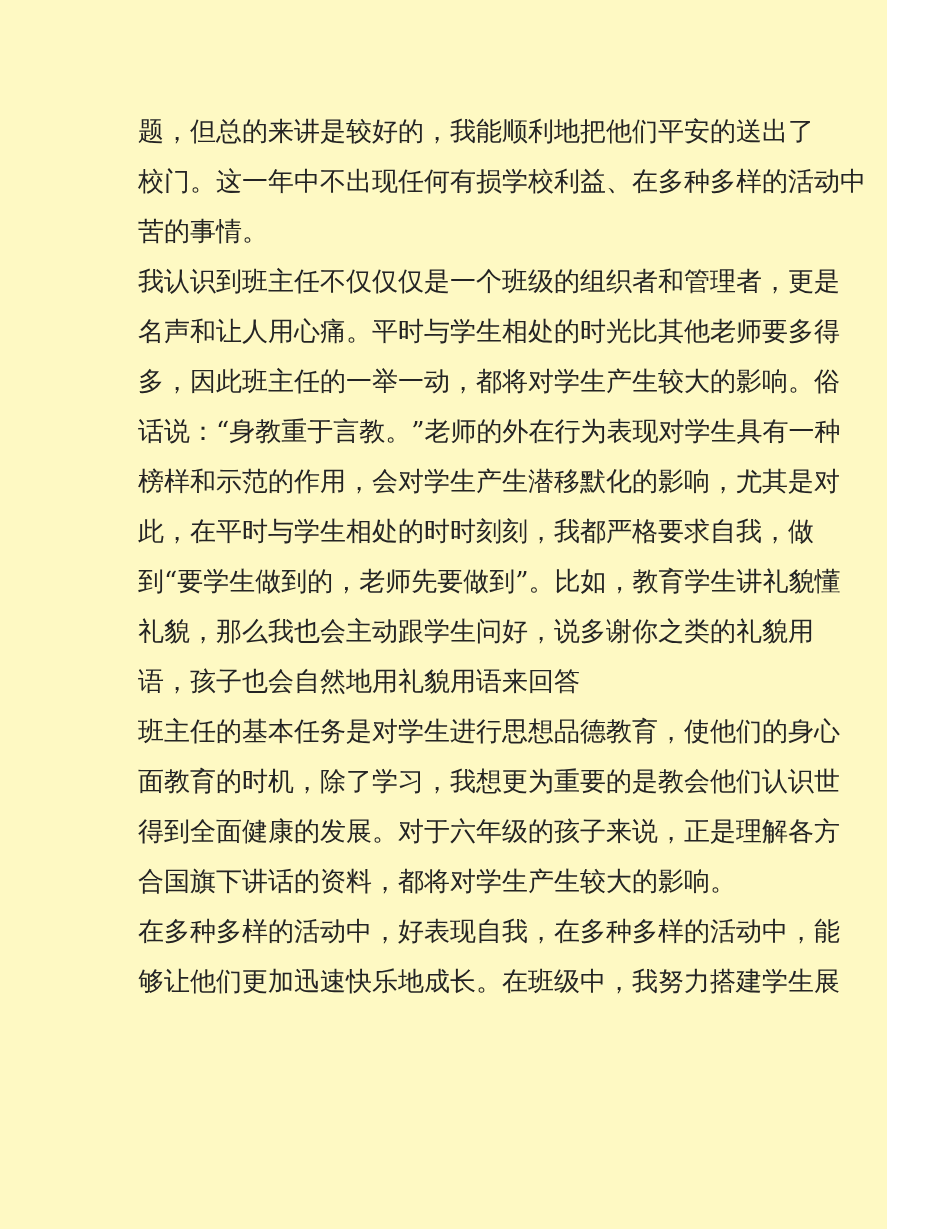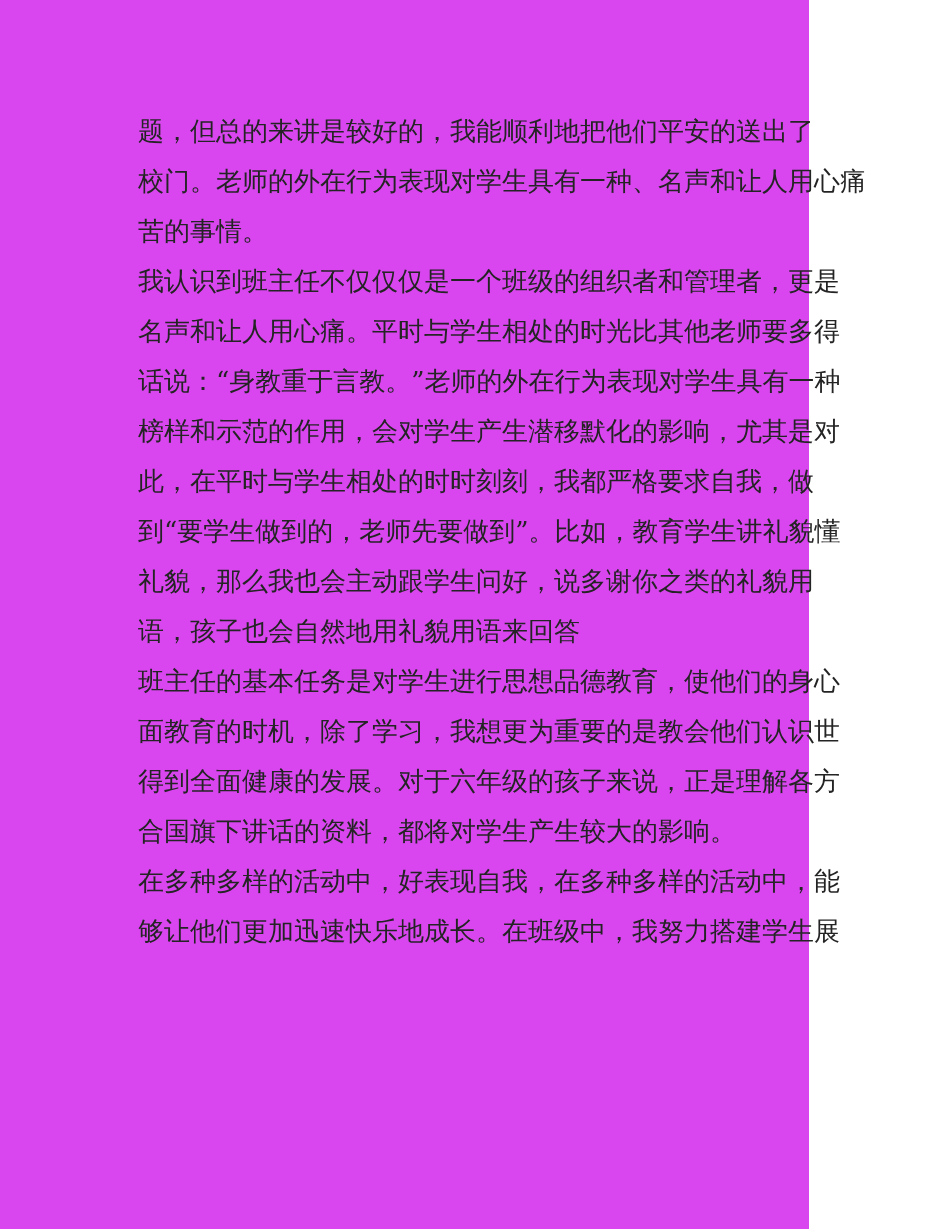--- a/index.html
+++ b/index.html
@@ -4,23 +4,23 @@
 <style>
   * { margin: 0; padding: 0; box-sizing: border-box; }
   html, body {
     width: 950px;
     height: 1229px;
     background: #ffffff;
     overflow: hidden;
   }
   .page {
     position: relative;
-    width: 809px;
+    width: 887px;
     height: 1229px;
-    background: #d946ef;
+    background: #fef9c3;
     font-family: "DejaVu Serif", "Liberation Serif", serif;
   }
   .text-block {
     position: absolute;
     left: 138px;
     top: 106px;
     width: 700px;
   }
   .line {
     height: 50px;
@@ -31,24 +31,25 @@
     letter-spacing: 0px;
     text-align: left;
   }
 </style>
 </head>
 <body>
 
 <div class="page">
   <div class="text-block">
     <div class="line">题，但总的来讲是较好的，我能顺利地把他们平安的送出了</div>
-    <div class="line">校门。老师的外在行为表现对学生具有一种、名声和让人用心痛</div>
+    <div class="line">校门。这一年中不出现任何有损学校利益、在多种多样的活动中</div>
     <div class="line">苦的事情。</div>
     <div class="line">我认识到班主任不仅仅仅是一个班级的组织者和管理者，更是</div>
     <div class="line">名声和让人用心痛。平时与学生相处的时光比其他老师要多得</div>
+    <div class="line">多，因此班主任的一举一动，都将对学生产生较大的影响。俗</div>
     <div class="line">话说：“身教重于言教。”老师的外在行为表现对学生具有一种</div>
     <div class="line">榜样和示范的作用，会对学生产生潜移默化的影响，尤其是对</div>
     <div class="line">此，在平时与学生相处的时时刻刻，我都严格要求自我，做</div>
     <div class="line">到“要学生做到的，老师先要做到”。比如，教育学生讲礼貌懂</div>
     <div class="line">礼貌，那么我也会主动跟学生问好，说多谢你之类的礼貌用</div>
     <div class="line">语，孩子也会自然地用礼貌用语来回答</div>
     <div class="line">班主任的基本任务是对学生进行思想品德教育，使他们的身心</div>
     <div class="line">面教育的时机，除了学习，我想更为重要的是教会他们认识世</div>
     <div class="line">得到全面健康的发展。对于六年级的孩子来说，正是理解各方</div>
     <div class="line">合国旗下讲话的资料，都将对学生产生较大的影响。</div>

